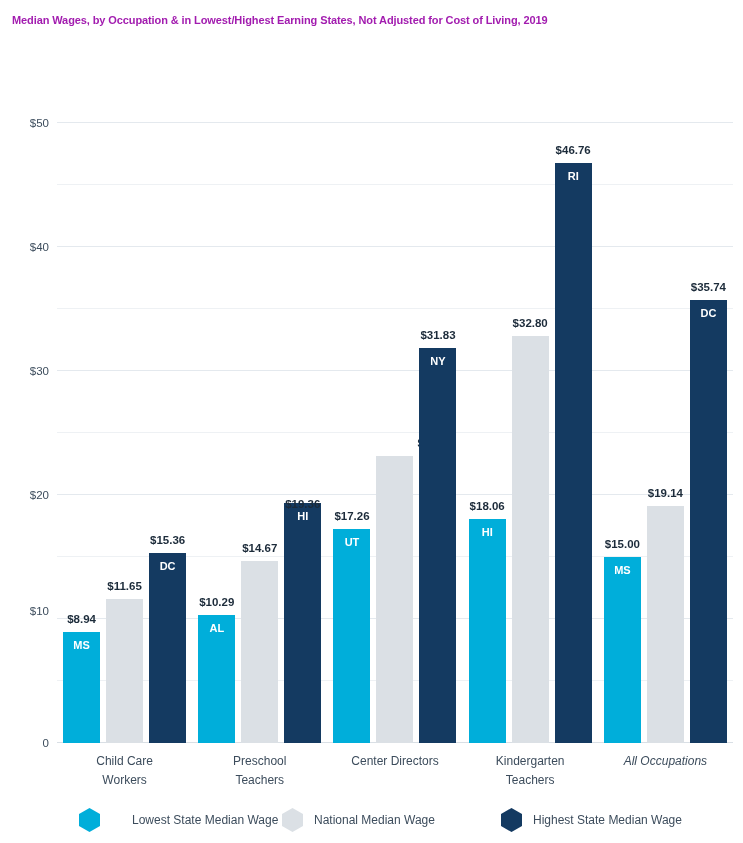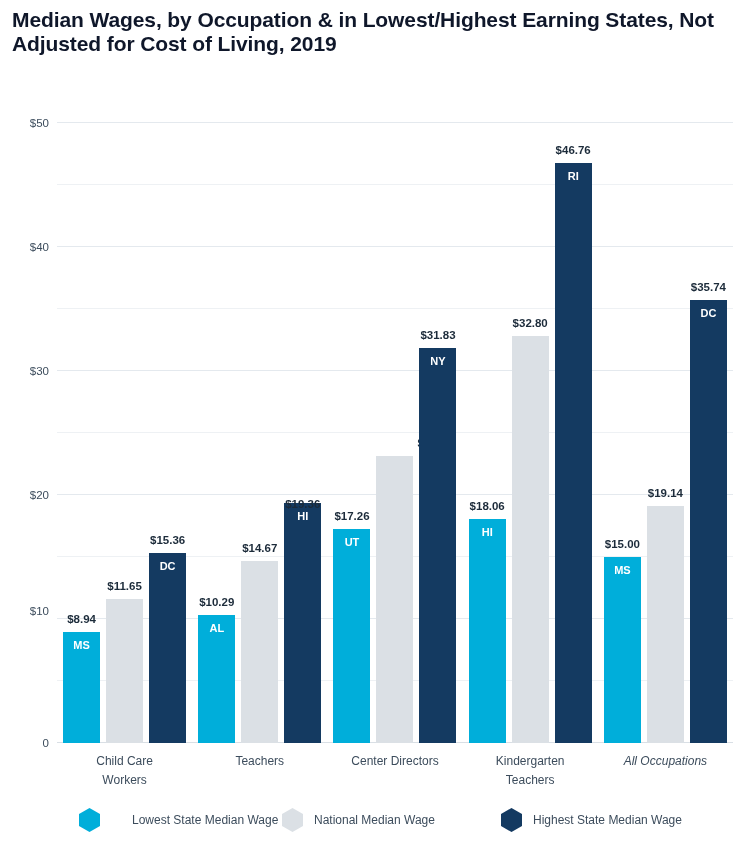--- a/index.html
+++ b/index.html
@@ -17,24 +17,24 @@
     overflow: hidden;
     background: #ffffff;
   }
 
   
   #chart-title {
     position: absolute;
     left: 12px;
     top: 8px;
     width: 726px;
-    font-size: 21px;
+    font-size: 11px;
     font-weight: bold;
     line-height: 24px;
-    color: #0f172a;
+    color: #a21caf;
     letter-spacing: -0.1px;
   }
 
   
   
   #plot {
     position: absolute;
     left: 57px;
     top: 123px;
     width: 676px;
@@ -298,20 +298,21 @@
     <div class="ytick" style="top: 611px;">$10</div>
     <div class="ytick" style="top: 495px;">$20</div>
     <div class="ytick" style="top: 371px;">$30</div>
     <div class="ytick" style="top: 247px;">$40</div>
     <div class="ytick" style="top: 123px;">$50</div>
     <div class="xlabel" style="left: 57px; width: 135.2px;">
       <div>Child Care</div>
       <div>Workers</div>
     </div>
     <div class="xlabel" style="left: 192.2px; width: 135.2px;">
+      <div>Preschool</div>
       <div>Teachers</div>
     </div>
     <div class="xlabel" style="left: 327.4px; width: 135.2px;">
       <div>Center Directors</div>
     </div>
     <div class="xlabel" style="left: 462.6px; width: 135.2px;">
       <div>Kindergarten</div>
       <div>Teachers</div>
     </div>
     <div class="xlabel" style="left: 597.8px; width: 135.2px; font-style: italic;">

